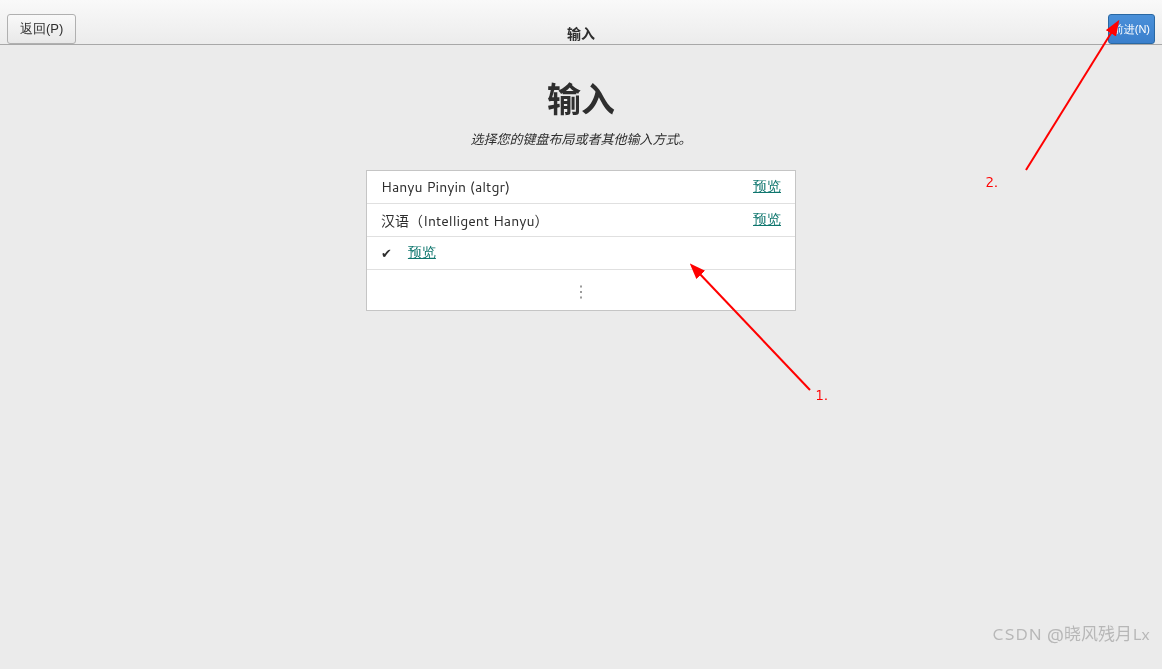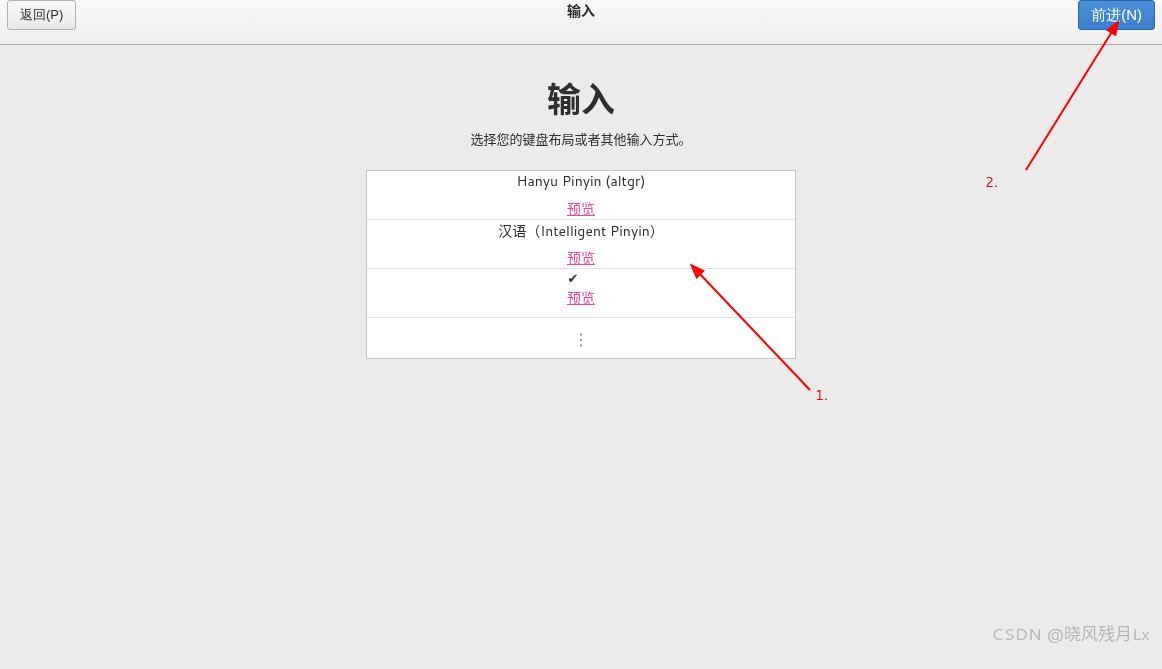--- a/index.html
+++ b/index.html
@@ -13,21 +13,21 @@
       background: #ebebeb;
       font-family: "Cantarell", "Noto Sans CJK SC", sans-serif;
       position: relative;
       overflow: hidden;
     }
     .header {
       height: 45px;
       background: linear-gradient(to bottom, #f9f9f9, #ececec);
       border-bottom: 1px solid #a8a8a8;
       display: flex;
-      align-items: flex-start;
+      align-items: flex-end;
       justify-content: space-between;
       padding: 0 7px;
       position: relative;
     }
     .header-title {
       position: absolute;
       left: 50%;
       transform: translateX(-50%);
       font-weight: bold;
       font-size: 14px;
@@ -38,77 +38,78 @@
       padding: 0 12px;
       background: linear-gradient(to bottom, #f9f9f9, #e8e8e8);
       border: 1px solid #b0b0b0;
       border-radius: 3px;
       font-size: 13px;
       color: #2e2e2e;
       cursor: pointer;
     }
     .btn-next {
       height: 30px;
-      padding: 0 12px;
+      padding: 0 4px;
       background: linear-gradient(to bottom, #4a90d9, #3a7fcc);
       border: 1px solid #2968a3;
       border-radius: 3px;
-      font-size: 15px;
+      font-size: 11px;
       color: #ffffff;
       cursor: pointer;
     }
     .content {
       display: flex;
       flex-direction: column;
       align-items: center;
       padding-top: 28px;
     }
     .page-title {
       font-size: 34px;
       font-weight: bold;
       color: #2e2e2e;
       margin-bottom: 6px;
     }
     .page-subtitle {
       font-size: 13px;
       color: #2e2e2e;
       margin-bottom: 22px;
+      font-style: italic;
     }
     .listbox {
       width: 430px;
       background: #ffffff;
       border: 1px solid #c5c5c5;
     }
     .list-row {
-      height: 49px;
+      height: 33px;
       display: flex;
       align-items: center;
       padding: 0 14px;
       border-bottom: 1px solid #e0e0e0;
       position: relative;
-      flex-direction: column;
     }
     .list-row:last-child {
       border-bottom: none;
     }
     .row-label {
       flex: 1;
       font-size: 14px;
       color: #2e2e2e;
     }
     .row-check {
       font-size: 13px;
       color: #2e2e2e;
       margin-right: 16px;
     }
     .row-preview {
-      color: #ec4899;
+      color: #0f766e;
       text-decoration: underline;
       font-size: 14px;
       cursor: pointer;
+      font-family: Liberation Serif, serif;
     }
     .more-row {
       height: 40px;
       display: flex;
       align-items: center;
       justify-content: center;
       cursor: pointer;
     }
     .annotation {
       position: absolute;
@@ -156,21 +157,21 @@
 <div class="content">
   <div class="page-title">输入</div>
   <div class="page-subtitle">选择您的键盘布局或者其他输入方式。</div>
 
   <div class="listbox">
     <div class="list-row">
       <span class="row-label">Hanyu Pinyin (altgr)</span>
       <a class="row-preview">预览</a>
     </div>
     <div class="list-row">
-      <span class="row-label">汉语（Intelligent Pinyin）</span>
+      <span class="row-label">汉语（Intelligent Hanyu）</span>
       <a class="row-preview">预览</a>
     </div>
     <div class="list-row">
       <span class="row-check">✔</span>
       <a class="row-preview">预览</a>
     </div>
     <div class="more-row">
       <span style="color:#888;font-size:16px;">⋮</span>
     </div>
   </div>

